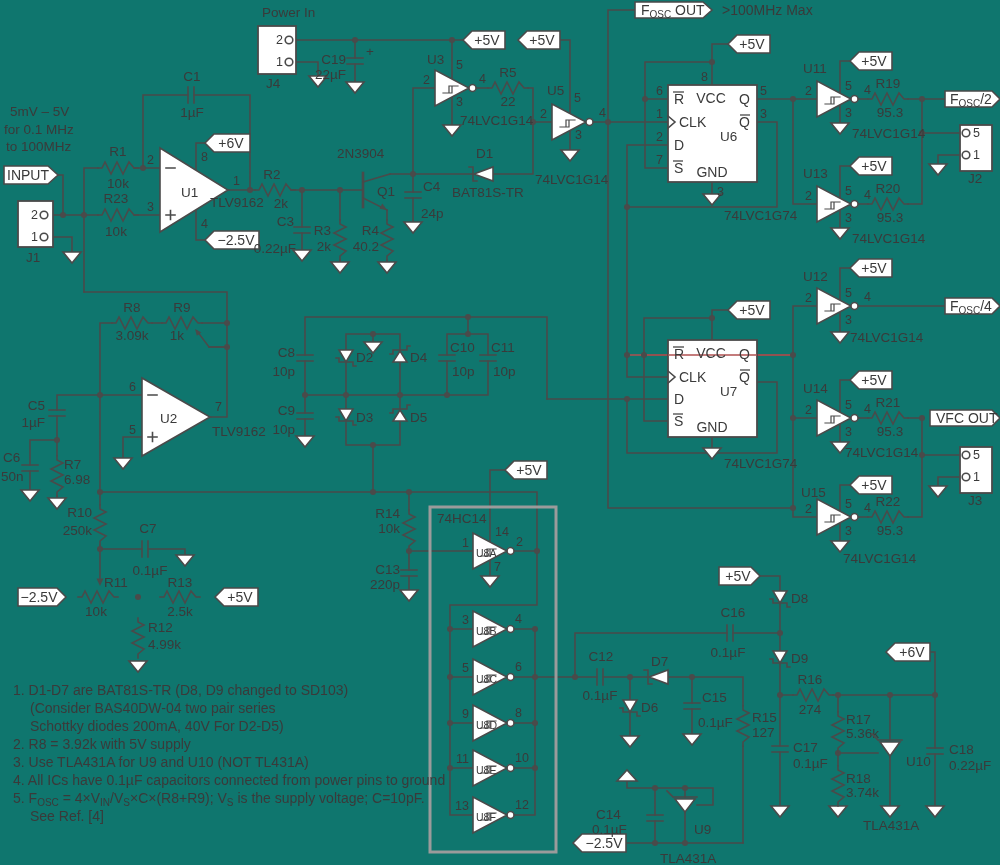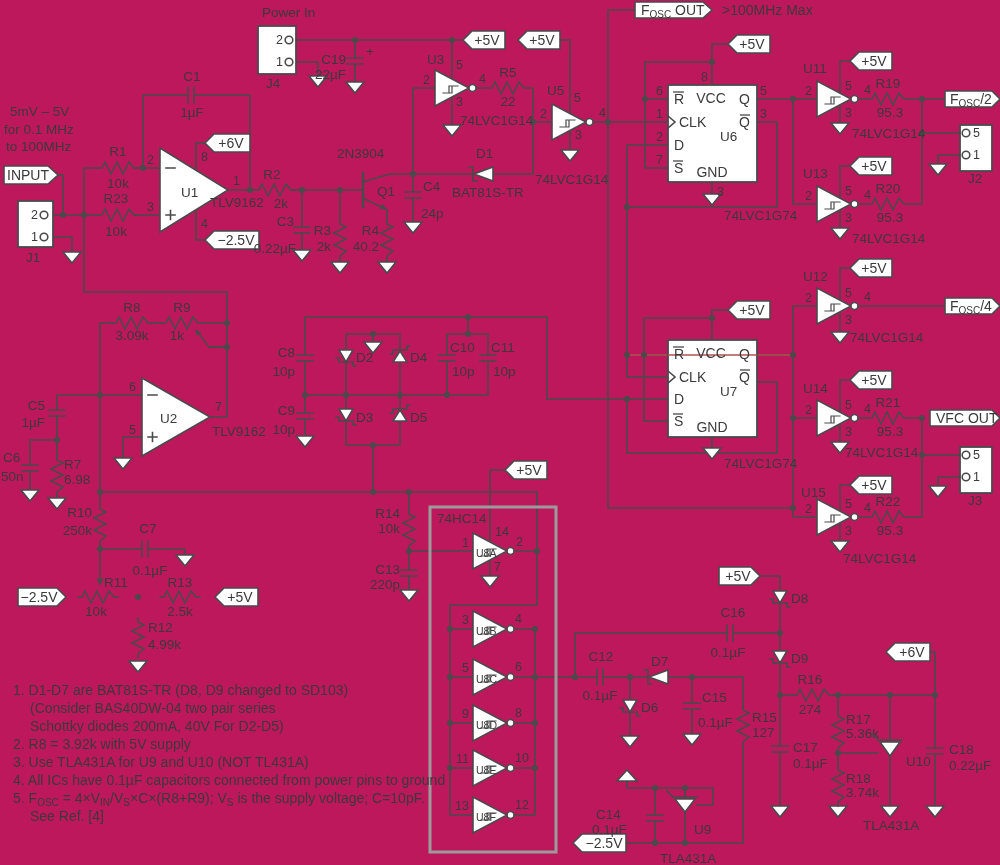--- a/index.html
+++ b/index.html
@@ -1,16 +1,16 @@
 <!DOCTYPE html>
 <html><head>
 <meta charset="utf-8">
 <style>
   html,body{margin:0;padding:0;background:#ffffff;}
-  .stage{width:1000px;height:865px;position:relative;background:#be185d;}
+  .stage{width:1000px;height:865px;position:relative;background:#0f766e;}
   svg{font-family:"Liberation Sans",sans-serif;}
   .w{stroke:#4a4a4a;stroke-width:1.6;fill:none;stroke-linecap:square;stroke-linejoin:miter;}
   .red{stroke:#b05050;stroke-width:1.4;fill:none;}
   .sym{stroke:#4a4a4a;stroke-width:1.6;fill:#ffffff;stroke-linejoin:miter;}
   .box{stroke:#4a4a4a;stroke-width:1.8;fill:#ffffff;}
   .graybox{stroke:#9b9b9b;stroke-width:3;fill:none;}
   .dot{fill:#4a4a4a;stroke:none;}
   .arr{fill:#4a4a4a;stroke:none;}
   text{fill:#3a3a3a;font-size:13.5px;}
   .pin{font-size:12.5px;}

